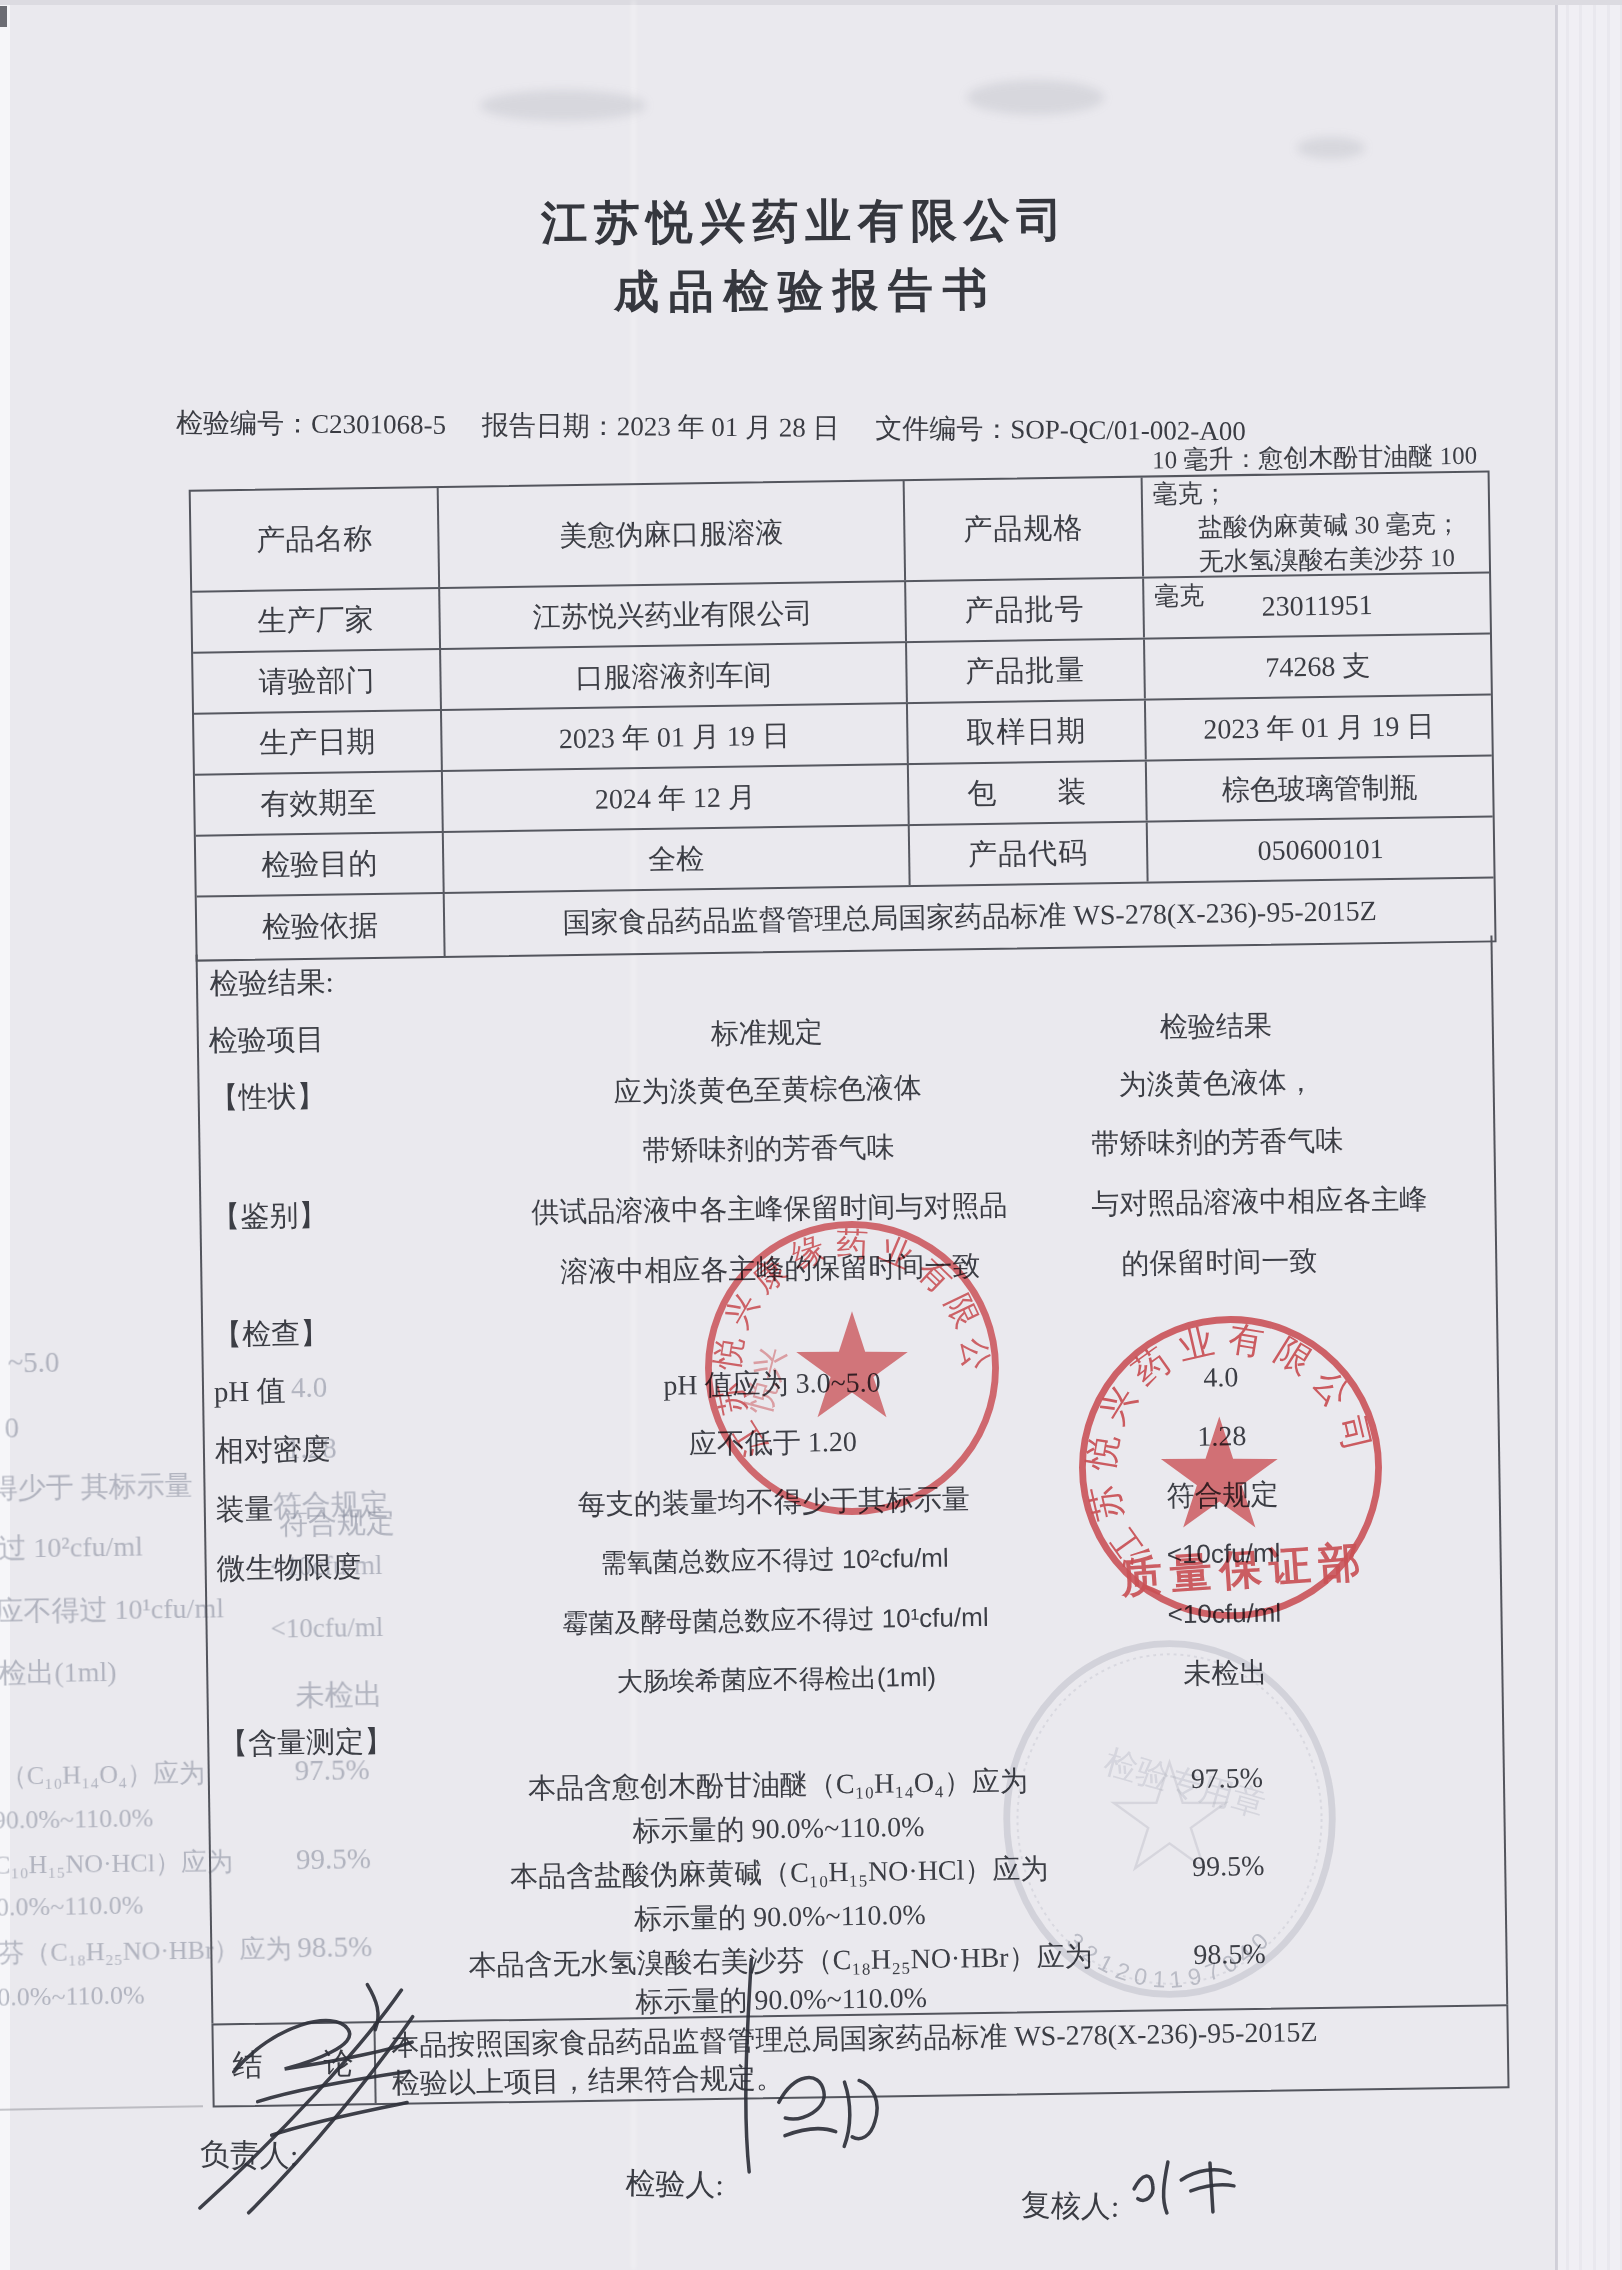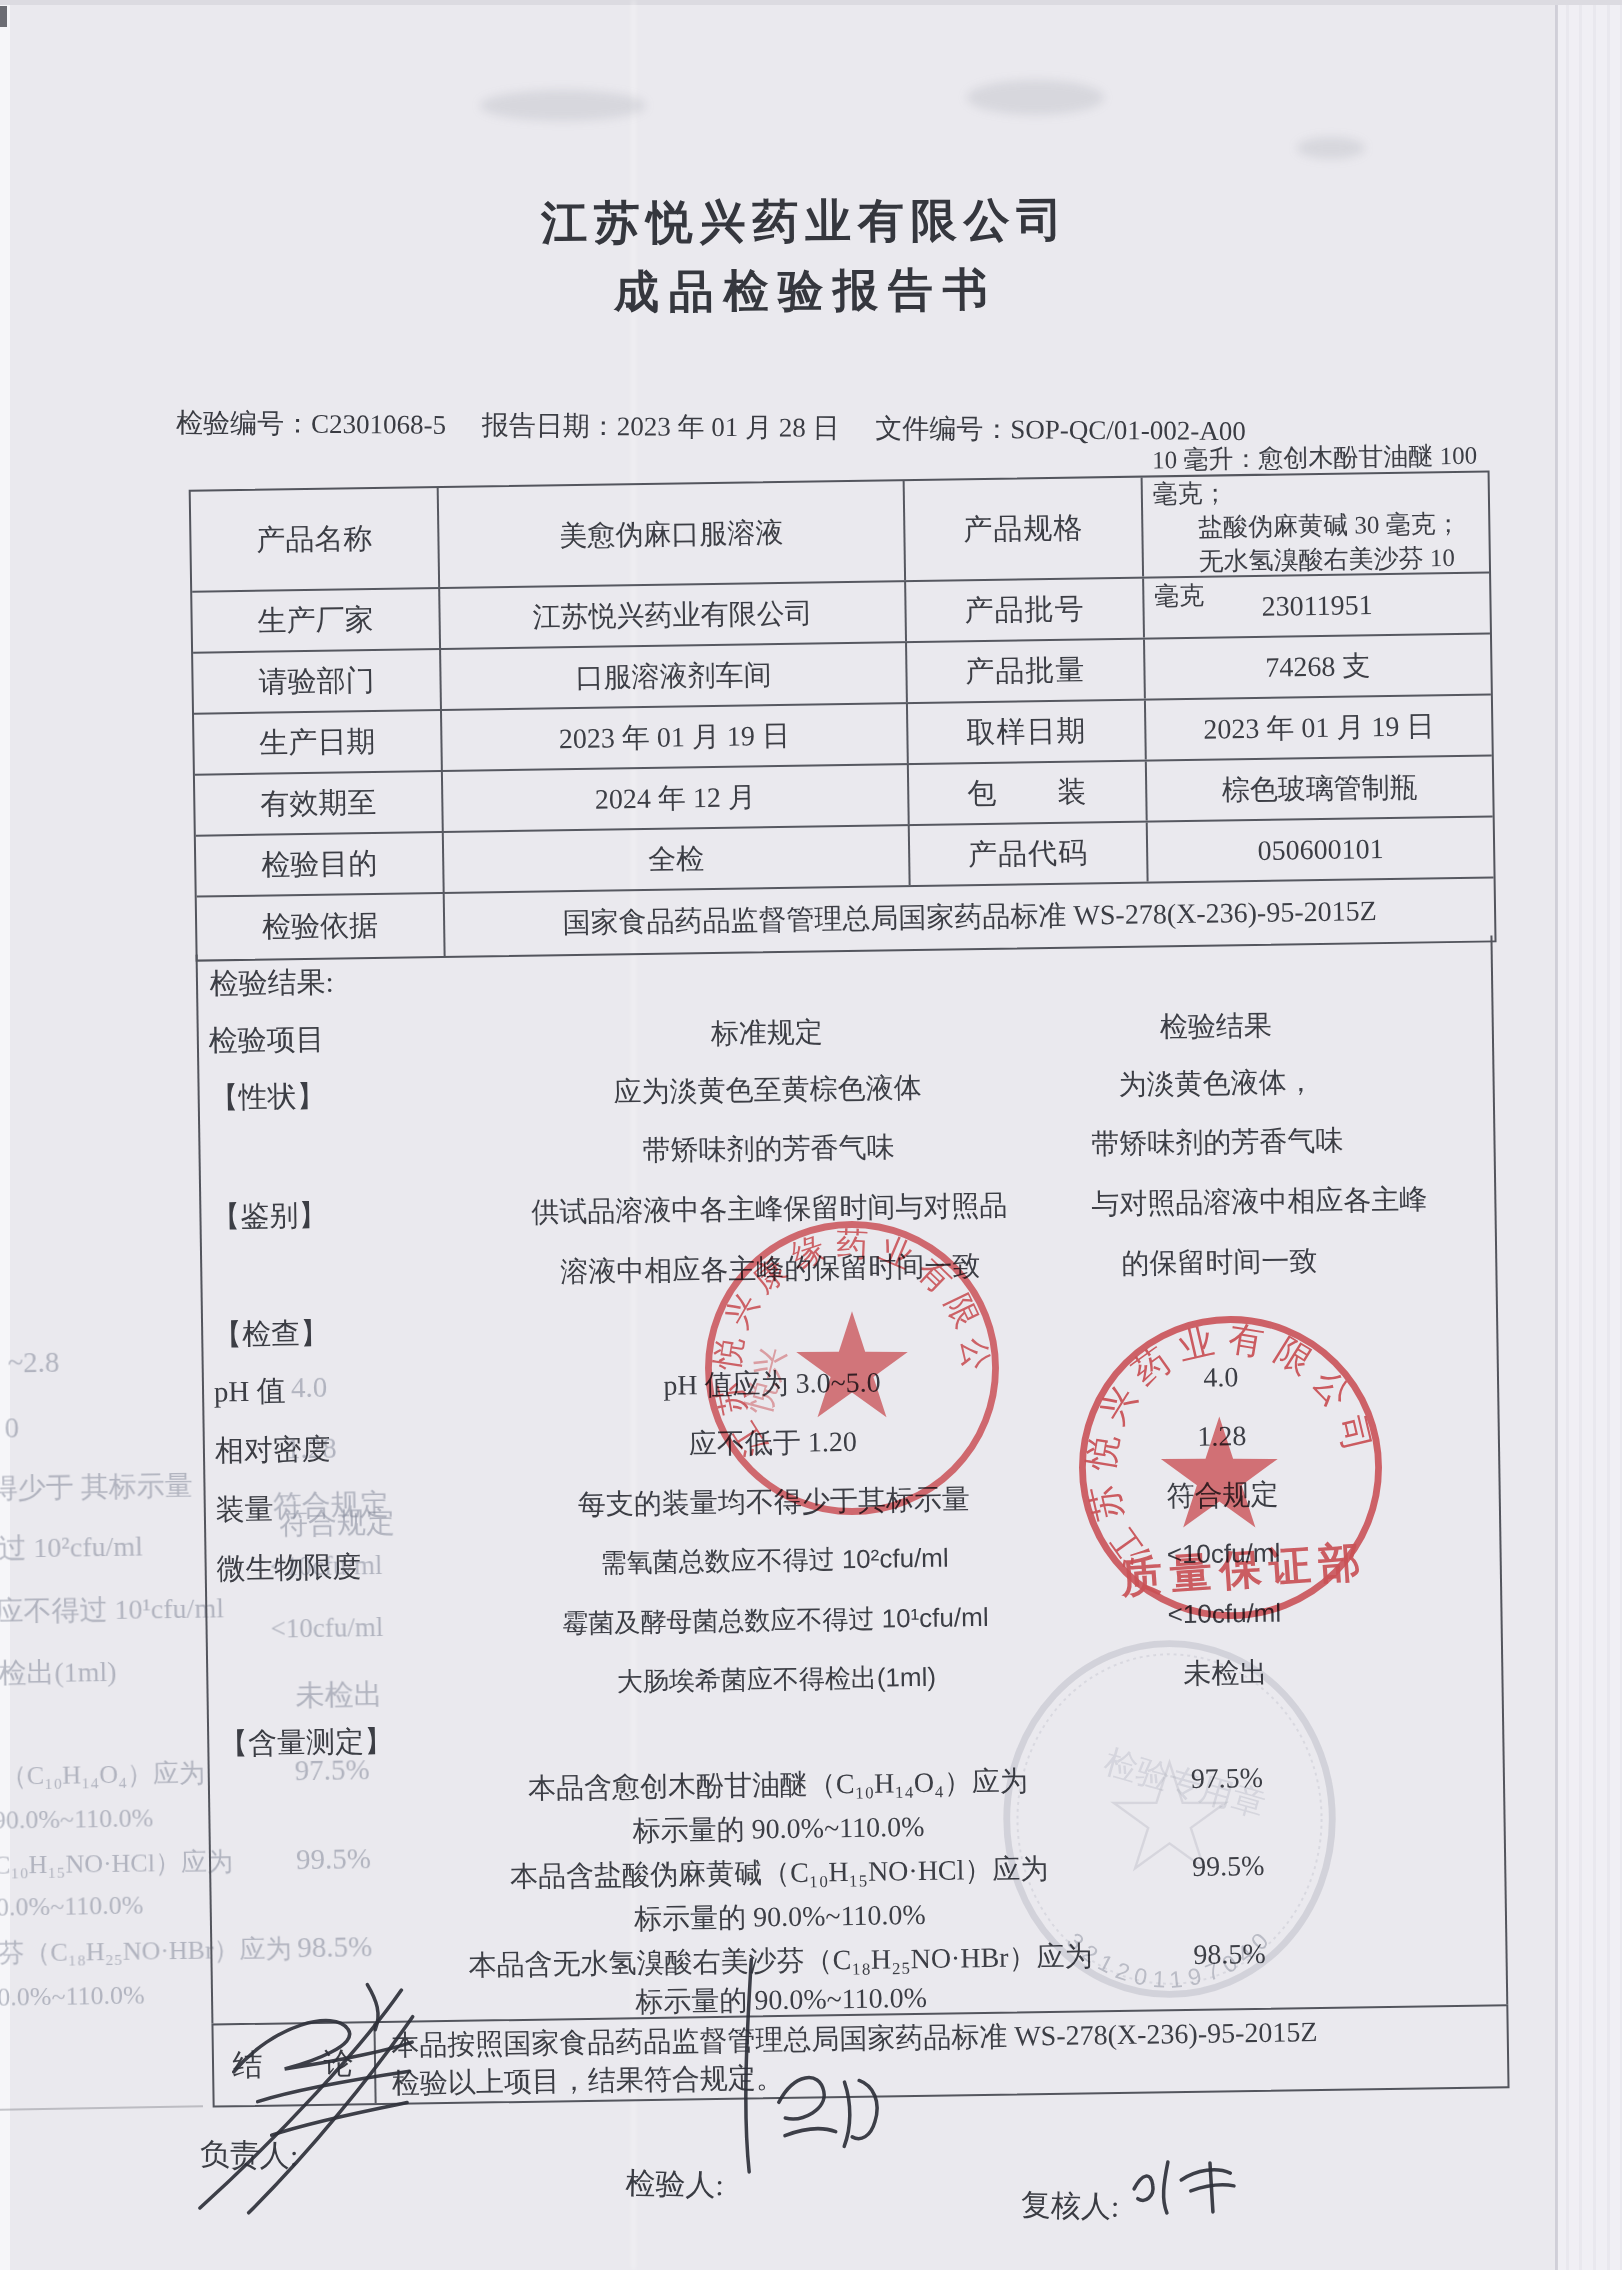--- a/index.html
+++ b/index.html
@@ -103,21 +103,21 @@
 
   <div class="meta">
     <span>检验编号：</span><b>C2301068-5</b><span class="gap"></span>
     <span>报告日期：</span><b>2023 年 01 月 28 日</b><span class="gap"></span>
     <span>文件编号：</span><b>SOP-QC/01-002-A00</b>
   </div>
 
   <div class="layer sheet">
 
     <div id="ghosts">
-        <div class="ghost" style="left: 5.9px; top: 1334px; font-size: 29px;">~2.8</div>
+        <div class="ghost" style="left: 5.9px; top: 1334px; font-size: 29px;">~5.0</div>
         <div class="ghost" style="left: 2px; top: 1399px; font-size: 29px;">0</div>
         <div class="ghost" style="left: -13.7px; top: 1457px; font-size: 28px;">得少于 其标示量</div>
         <div class="ghost" style="left: -5.9px; top: 1517px; font-size: 28px;">过 10²cfu/ml</div>
         <div class="ghost" style="left: -9.8px; top: 1580px; font-size: 28px;">应不得过 10¹cfu/ml</div>
         <div class="ghost" style="left: -7.8px; top: 1642px; font-size: 28px;">检出(1ml)</div>
         <div class="ghost" style="left: -59px; top: 1746px; font-size: 26px;">油醚（C₁₀H₁₄O₄）应为</div>
         <div class="ghost" style="left: -15.6px; top: 1793px; font-size: 26px;">90.0%~110.0%</div>
         <div class="ghost" style="left: -68px; top: 1835px; font-size: 26px;">碱（C₁₀H₁₅NO·HCl）应为</div>
         <div class="ghost" style="left: -13.7px; top: 1880px; font-size: 26px;">0.0%~110.0%</div>
         <div class="ghost" style="left: -64px; top: 1923px; font-size: 26px;">美沙芬（C₁₈H₂₅NO·HBr）应为</div>

